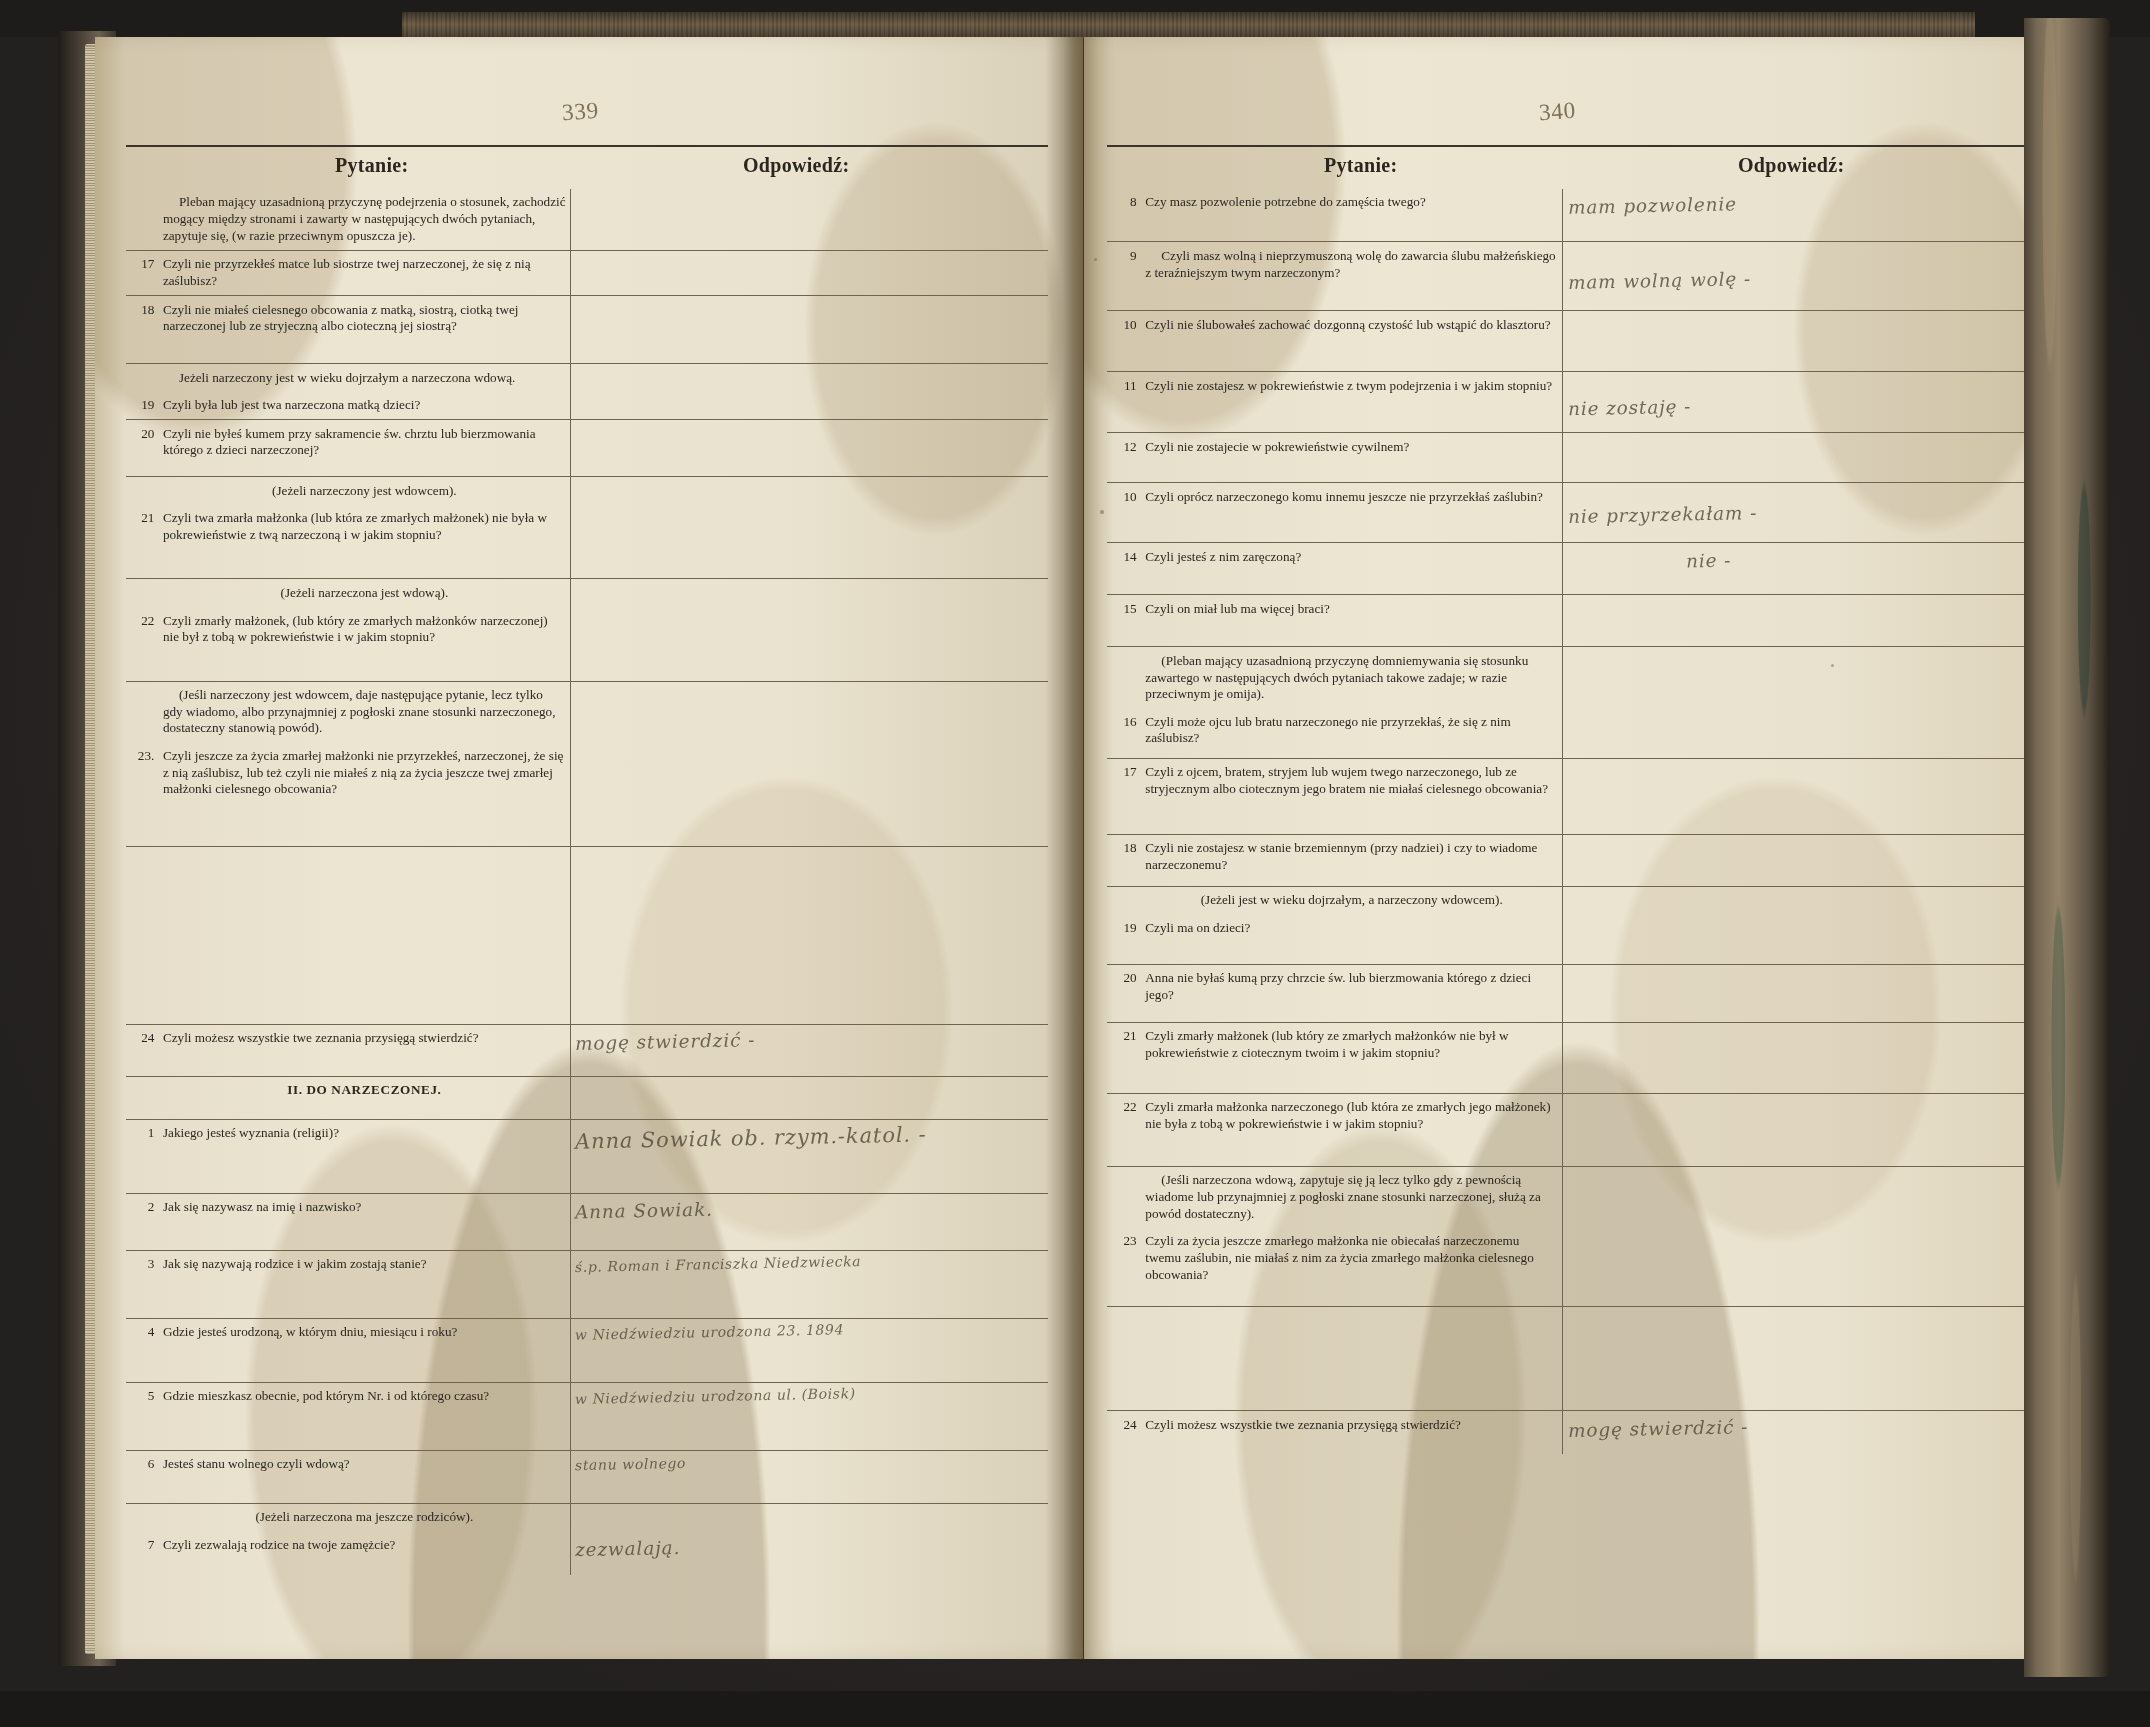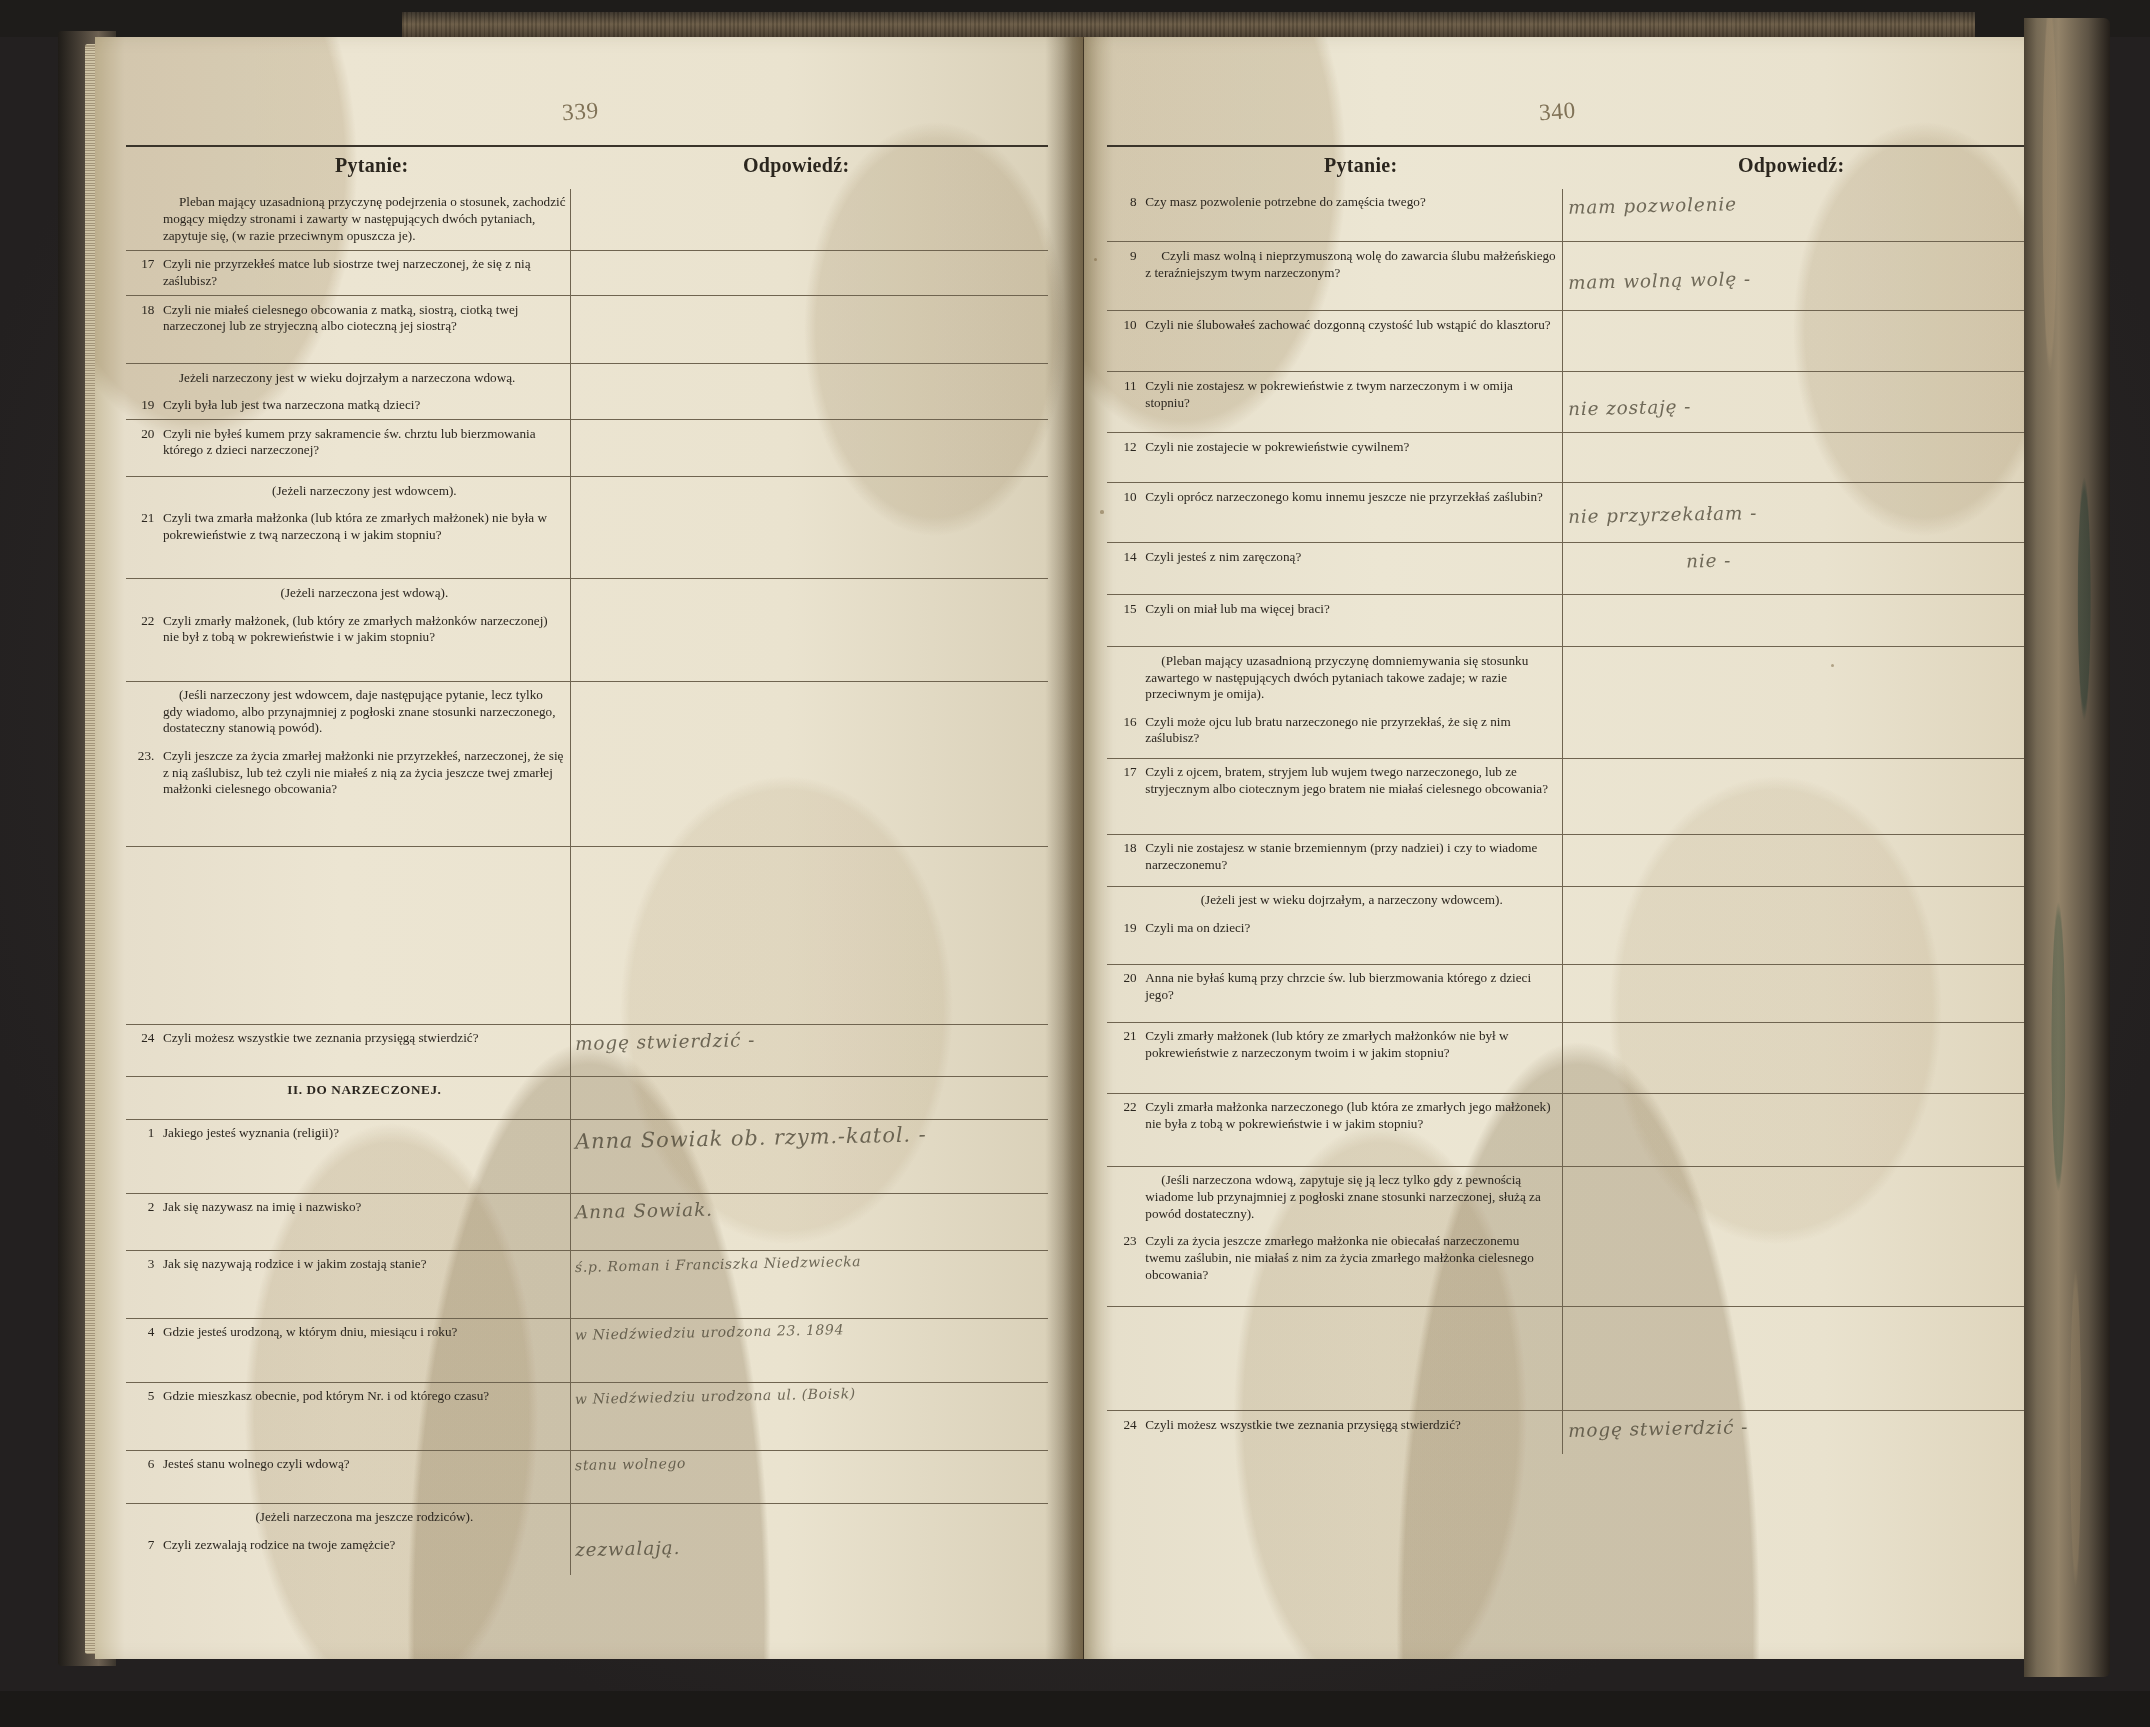--- a/index.html
+++ b/index.html
@@ -437,21 +437,21 @@
                 <span class="hw">mam wolną wolę -</span>
               </td>
             </tr>
             <tr style="height:61px">
               <td class="num">10</td>
               <td class="q">Czyli nie ślubowałeś zachować dozgonną czystość lub wstąpić do klasztoru?</td>
               <td class="ans"></td>
             </tr>
             <tr style="height:61px">
               <td class="num">11</td>
-              <td class="q">Czyli nie zostajesz w pokrewieństwie z twym narzeczonym i w omija stopniu?</td>
+              <td class="q">Czyli nie zostajesz w pokrewieństwie z twym podejrzenia i w jakim stopniu?</td>
               <td class="ans" style="padding-top:23.4px">
                 <span class="hw">nie zostaję -</span>
               </td>
             </tr>
             <tr style="height:50px">
               <td class="num">12</td>
               <td class="q">Czyli nie zostajecie w pokrewieństwie cywilnem?</td>
               <td class="ans"></td>
             </tr>
             <tr style="height:60px">
@@ -505,21 +505,21 @@
               <td class="q">Czyli ma on dzieci?</td>
               <td class="ans"></td>
             </tr>
             <tr style="height:58px">
               <td class="num">20</td>
               <td class="q">Anna nie byłaś kumą przy chrzcie św. lub bierzmowania którego z dzieci jego?</td>
               <td class="ans"></td>
             </tr>
             <tr style="height:71px">
               <td class="num">21</td>
-              <td class="q">Czyli zmarły małżonek (lub który ze zmarłych małżonków nie był w pokrewieństwie z narzeczonym twoim i w jakim stopniu?</td>
+              <td class="q">Czyli zmarły małżonek (lub który ze zmarłych małżonków nie był w pokrewieństwie z ciotecznym twoim i w jakim stopniu?</td>
               <td class="ans"></td>
             </tr>
             <tr style="height:73px">
               <td class="num">22</td>
               <td class="q">Czyli zmarła małżonka narzeczonego (lub która ze zmarłych jego małżonek) nie była z tobą w pokrewieństwie i w jakim stopniu?</td>
               <td class="ans"></td>
             </tr>
             <tr class="noline">
               <td class="num"></td>
               <td class="q" style="border-bottom:none">

